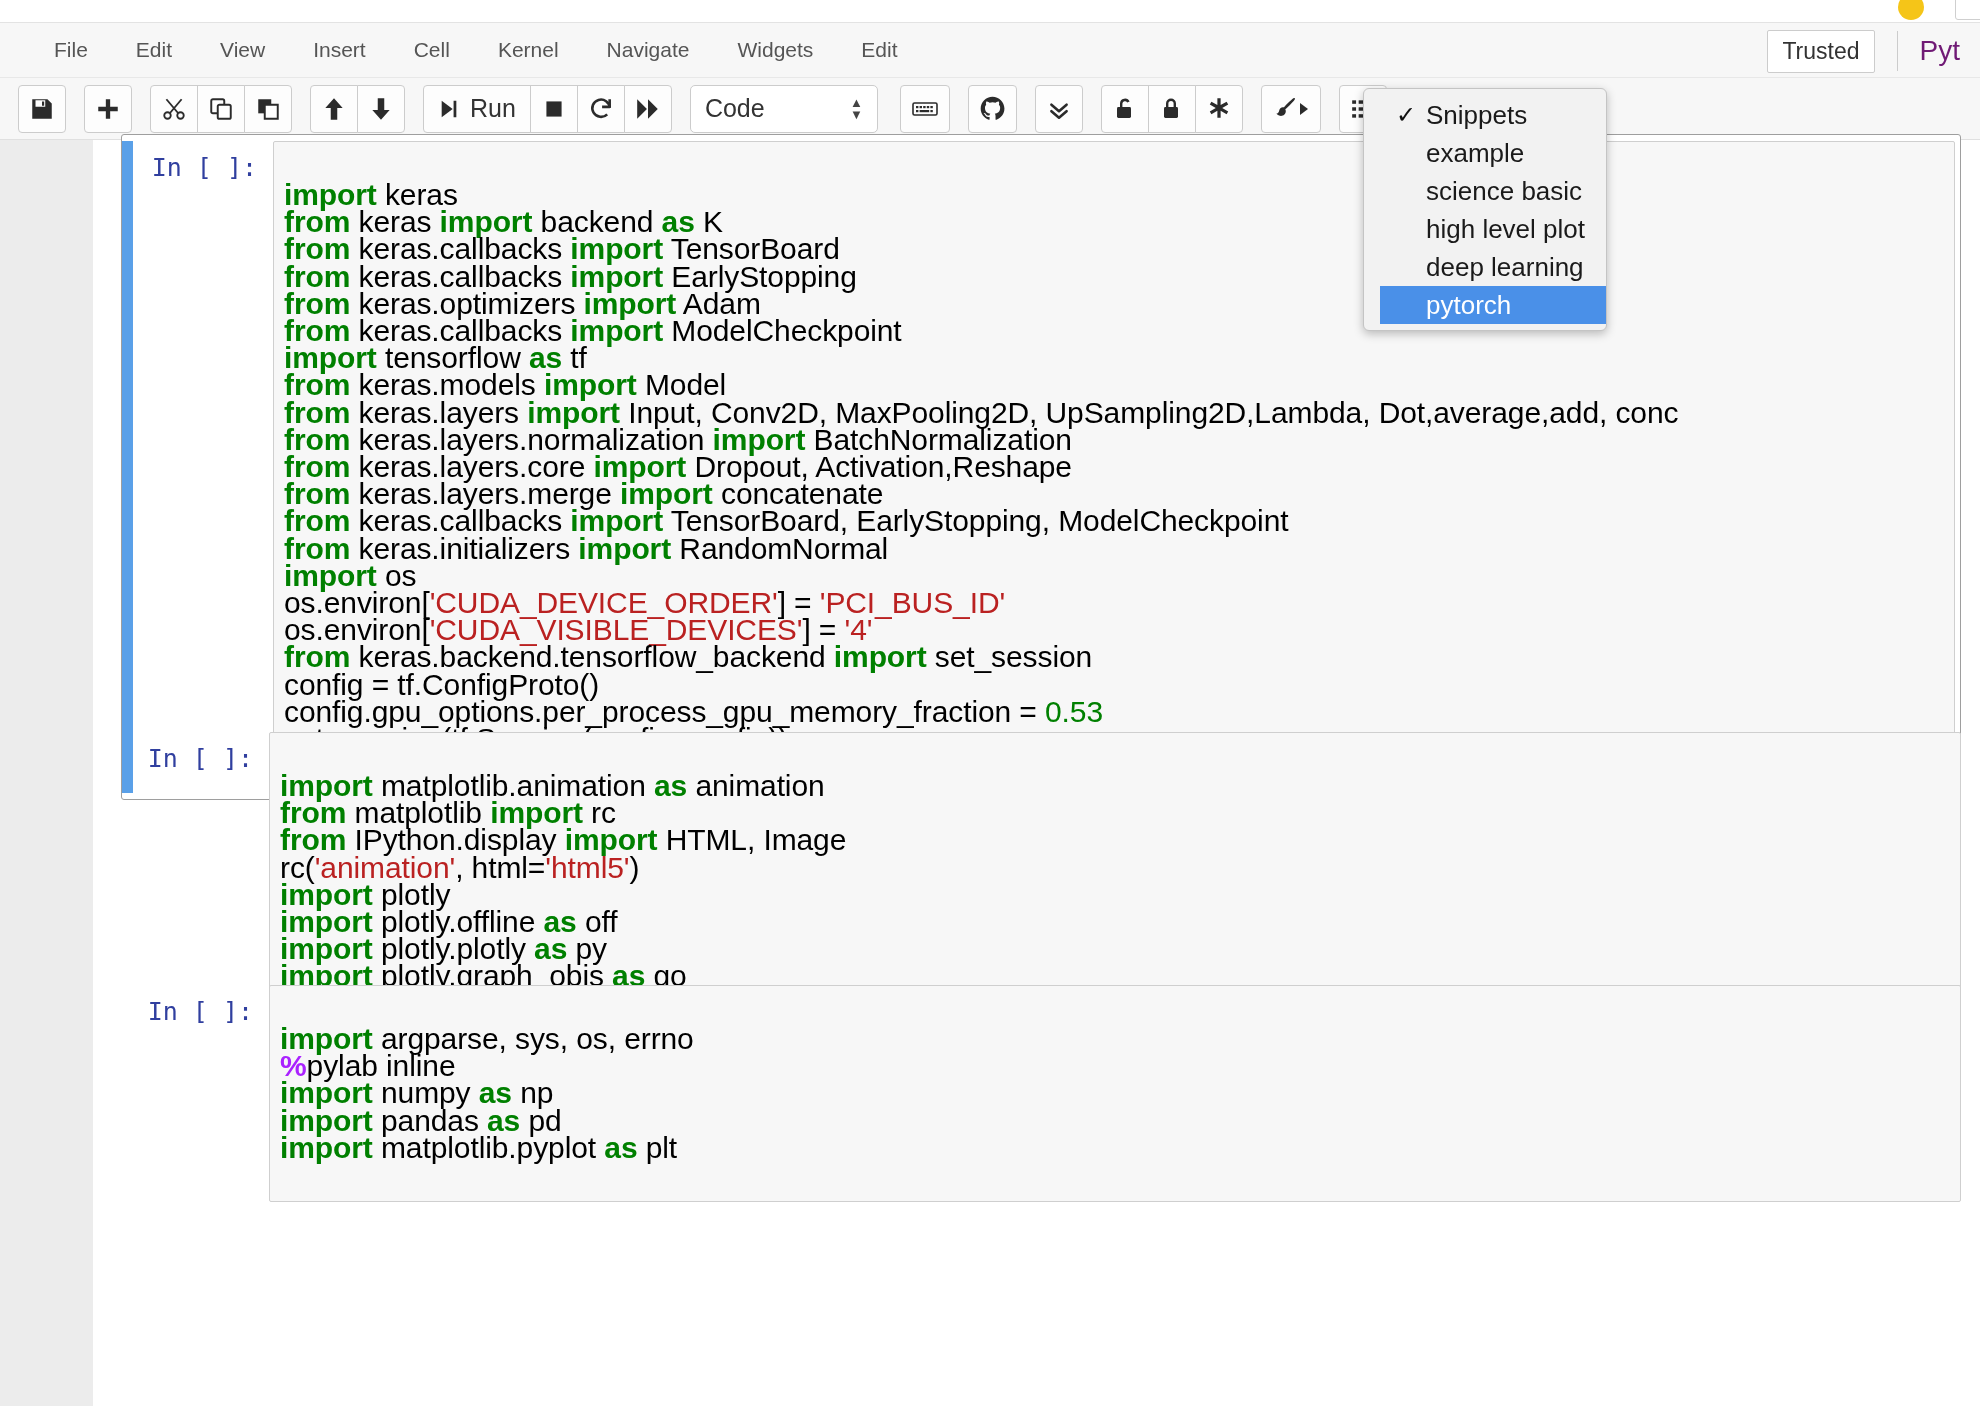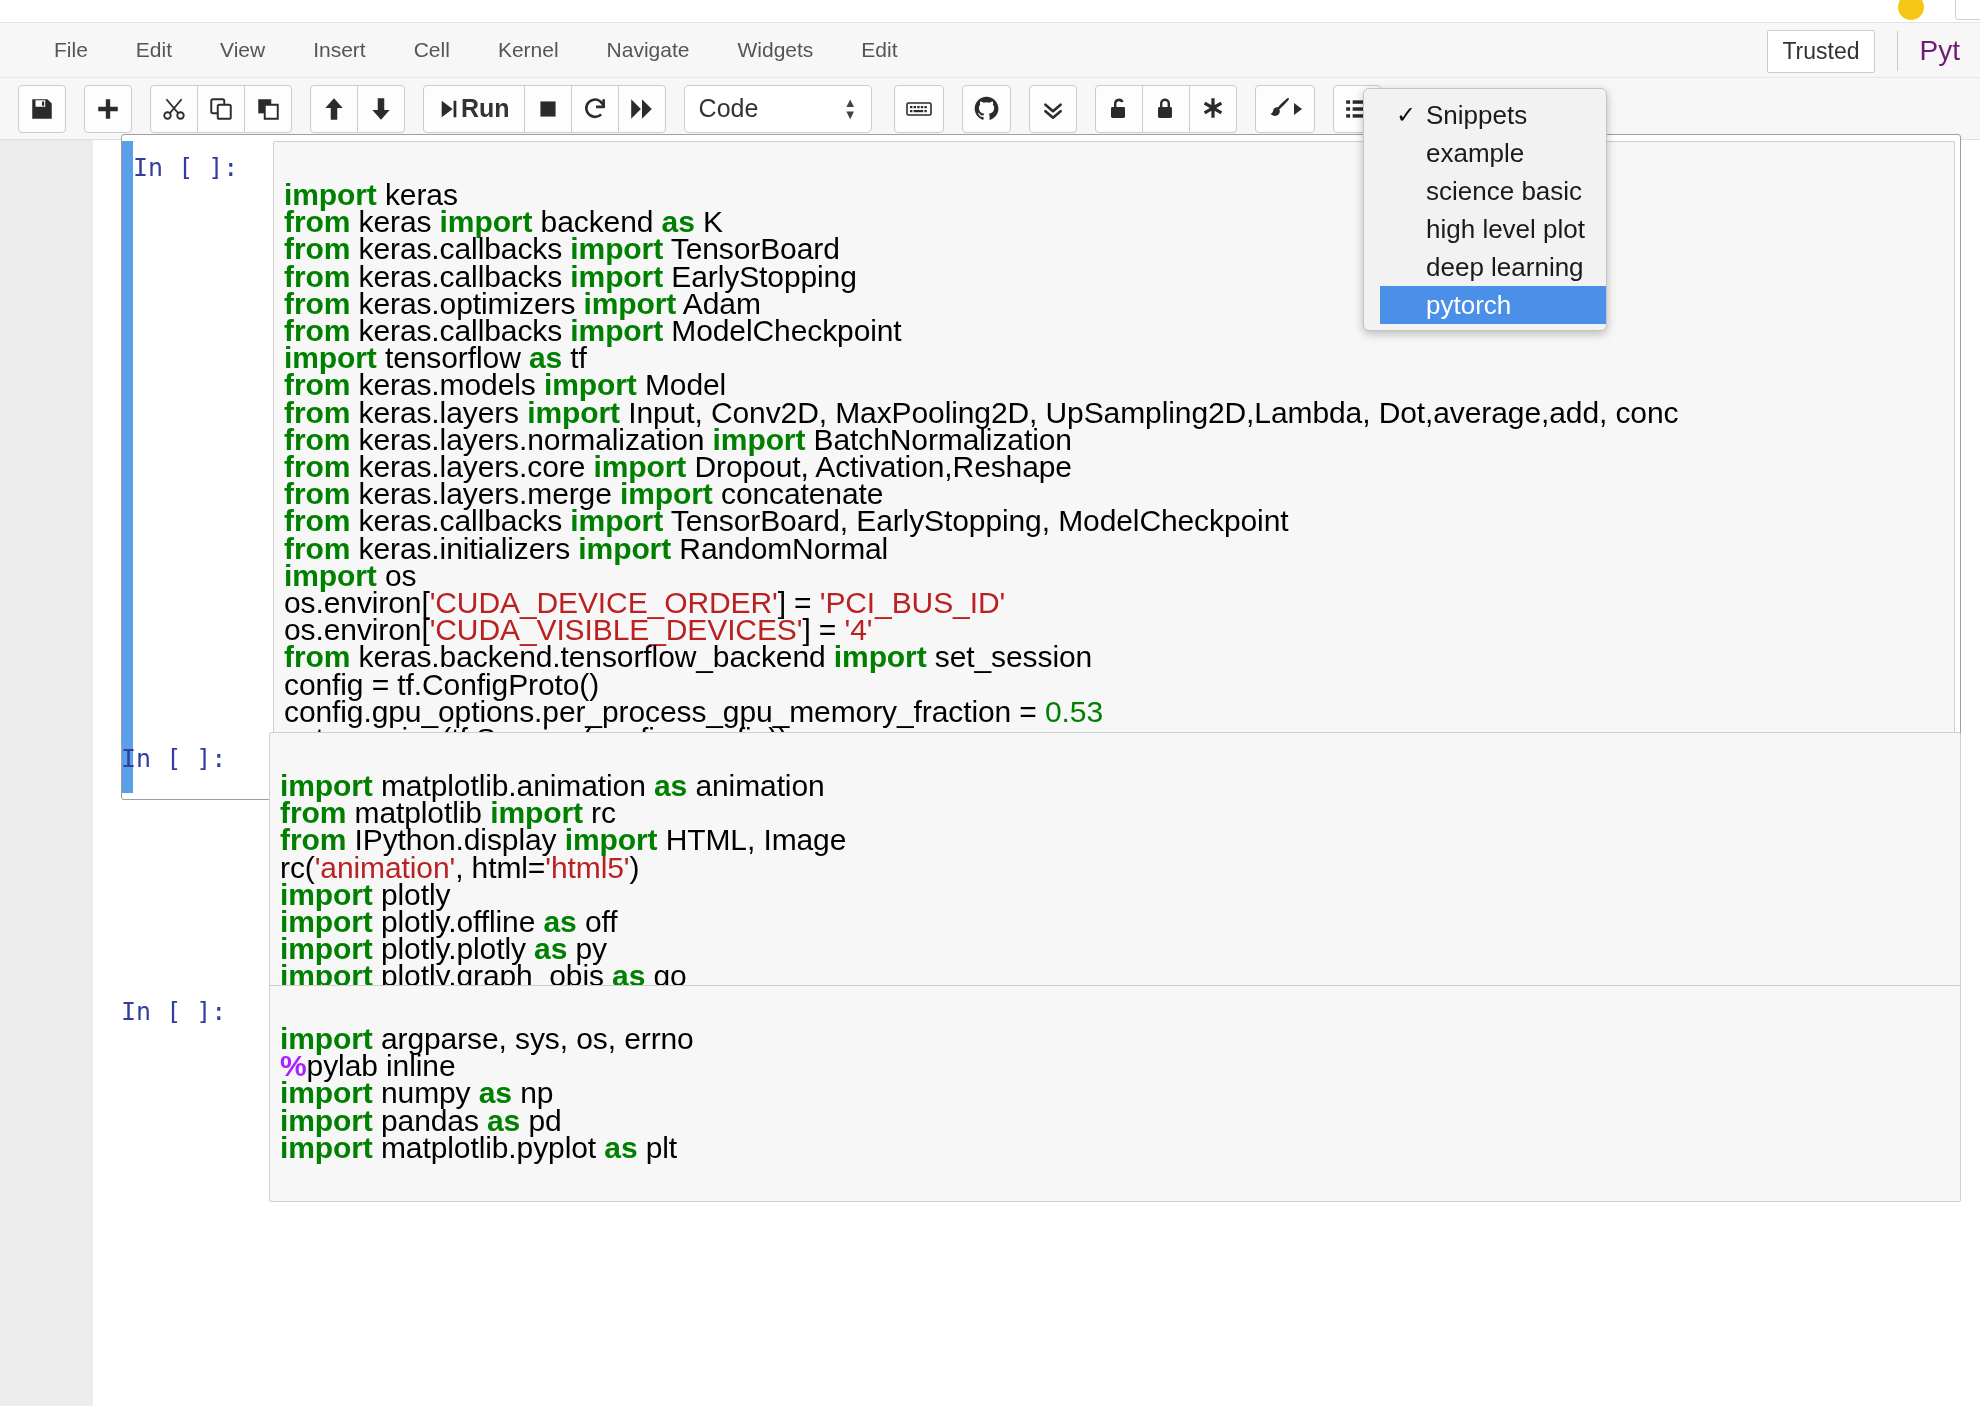--- a/index.html
+++ b/index.html
@@ -107,23 +107,22 @@
     padding: 0 10px;
     color: #333;
   }
   .btn-group .tb-btn:first-child { margin-left: 0; border-radius: 4px 0 0 4px; }
   .btn-group .tb-btn:last-child { border-radius: 0 4px 4px 0; }
   .btn-group .tb-btn:only-child { border-radius: 4px; }
   .tb-btn svg { display: block; }
   .run-btn {
     font-size: 25px;
     color: #333;
-    gap: 1px;
+    gap: 10px;
     padding: 0 14px;
-    font-weight: bold;
   }
   .cell-type-select {
     height: 48px;
     width: 188px;
     border: 1px solid #cccccc;
     border-radius: 5px;
     background: #ffffff;
     display: flex;
     align-items: center;
     justify-content: space-between;
@@ -209,20 +208,21 @@
   }
   .sel-bar {
     width: 11px;
     background: #5aa0e8;
     flex: 0 0 11px;
     align-self: stretch;
   }
   .prompt {
     flex: 0 0 auto;
     width: 148px;
+    text-align: right;
     padding-right: 16px;
     padding-top: 12px;
     font-family: "DejaVu Sans Mono", monospace;
     font-size: 25px;
     color: #303f9f;
     white-space: nowrap;
   }
   .cell.selected .prompt { width: 140px; }
   .input-area {
     flex: 1 1 auto;

